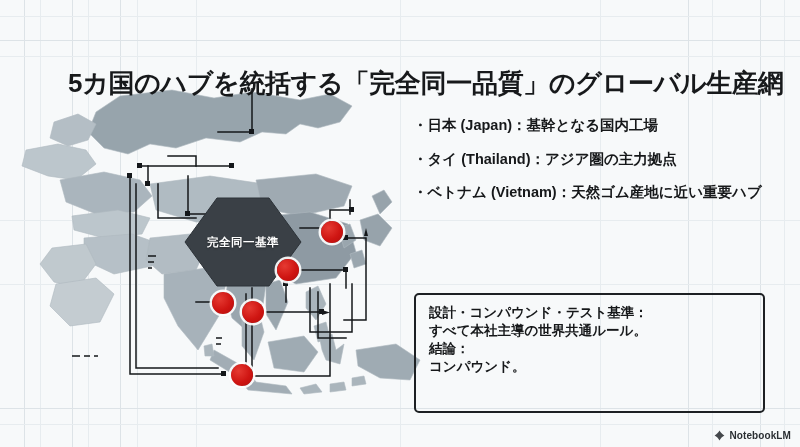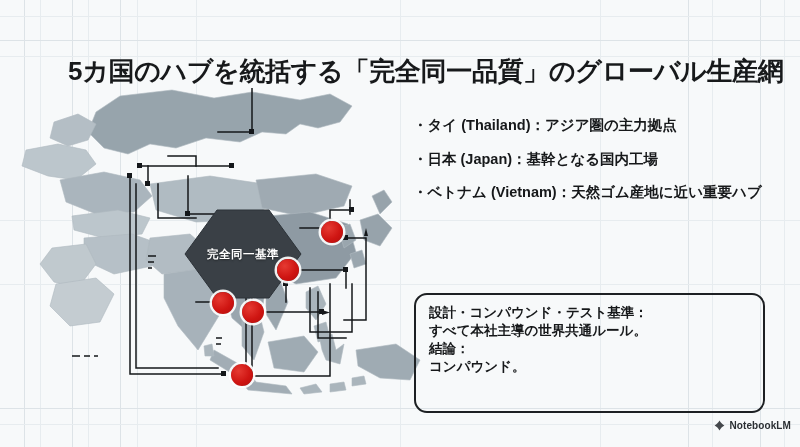--- a/index.html
+++ b/index.html
@@ -21,65 +21,65 @@
 
   
   .map{position:absolute;left:0;top:88px;width:430px;height:320px;}
   .map svg{display:block;width:100%;height:100%;}
 
   
   .traces{position:absolute;left:0;top:88px;width:430px;height:320px;}
   .traces svg{display:block;width:100%;height:100%;}
 
   
-  .hex-wrap{position:absolute;left:183px;top:208px;width:120px;height:92px;}
+  .hex-wrap{position:absolute;left:183px;top:196px;width:120px;height:92px;}
   .hex-wrap svg{display:block;width:100%;height:100%;}
   .hex-label{
     position:absolute;left:0;top:0;width:120px;height:92px;
     display:flex;align-items:center;justify-content:center;
     color:#ffffff;font-size:11.5px;font-weight:bold;letter-spacing:.5px;
     text-shadow:0 1px 2px rgba(0,0,0,.45);
   }
 
   
   .node{
     position:absolute;width:22px;height:22px;border-radius:50%;
     background:radial-gradient(circle at 35% 32%, #e53a32 0%, #cf1512 55%, #b10d0c 100%);
     box-shadow:0 0 0 2.5px rgba(255,255,255,.92), 0 1px 3px rgba(0,0,0,.28);
     transform:translate(-50%,-50%);
   }
 
   
   .title{
-    position:absolute;left:68px;top:54px;
+    position:absolute;left:68px;top:66px;
     font-size:26px;font-weight:bold;color:#17191b;
     letter-spacing:-0.3px;white-space:nowrap;
     font-family:"Liberation Sans","DejaVu Sans",sans-serif;
   }
 
   
   .bullets{position:absolute;left:413px;top:118px;width:380px;}
   .bullet{
     font-size:14.5px;font-weight:bold;color:#16181a;
     line-height:1;margin-bottom:19px;white-space:nowrap;
   }
 
   
   .callout{
     position:absolute;left:414px;top:293px;width:351px;height:120px;
-    border:2px solid #1d2023;border-radius:13px;
+    border:2px solid #1d2023;border-radius:5px;
     box-sizing:border-box;
     padding:9px 12px 0 13px;
   }
   .callout p{margin:0;font-size:13.5px;font-weight:bold;color:#16181a;line-height:1.33;white-space:nowrap;}
   .callout .gap{}
 
   
   .watermark{
-    position:absolute;right:9px;bottom:16px;
+    position:absolute;right:9px;bottom:6px;
     display:flex;align-items:center;gap:4px;
     font-size:10px;color:#2b2f33;font-weight:bold;letter-spacing:.1px;
   }
   .watermark .mark{display:block;}
 </style>
 </head>
 <body>
 
 <div class="slide">
 
@@ -241,22 +241,22 @@
 
   <div class="node" style="left:332px;top:232px"></div>
   <div class="node" style="left:288px;top:270px"></div>
   <div class="node" style="left:223px;top:303px"></div>
   <div class="node" style="left:253px;top:312px"></div>
   <div class="node" style="left:242px;top:375px"></div>
 
   <div class="title">5カ国のハブを統括する「完全同一品質」のグローバル生産網</div>
 
   <div class="bullets">
+    <div class="bullet">・日本 (Japan)：基幹となる国内工場</div>
     <div class="bullet">・タイ (Thailand)：アジア圏の主力拠点</div>
-    <div class="bullet">・日本 (Japan)：基幹となる国内工場</div>
     <div class="bullet">・ベトナム (Vietnam)：天然ゴム産地に近い重要ハブ</div>
   </div>
 
   <div class="callout">
     <p>設計・コンパウンド・テスト基準：</p>
     <p>すべて本社主導の世界共通ルール。</p>
     <p class="gap">結論：</p>
     <p>コンパウンド。</p>
   </div>
 

